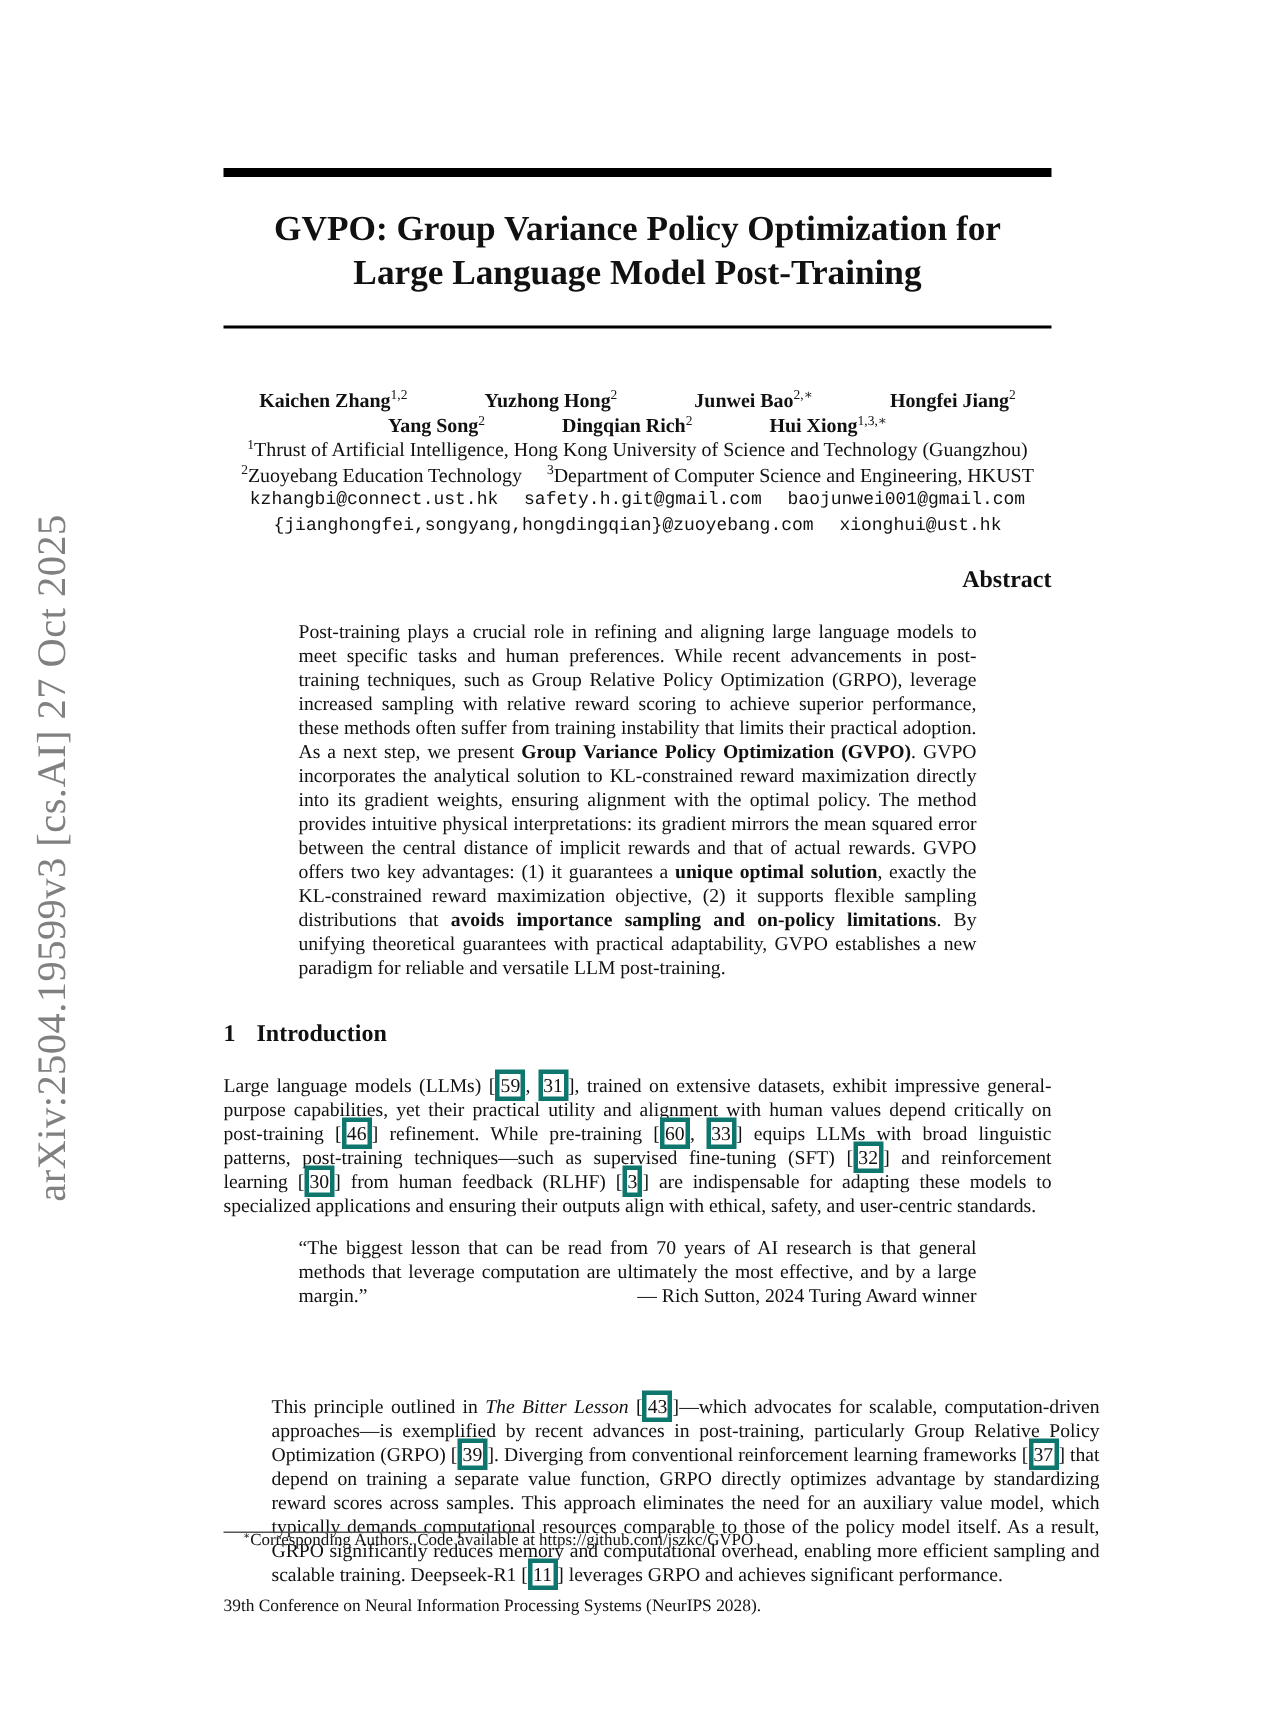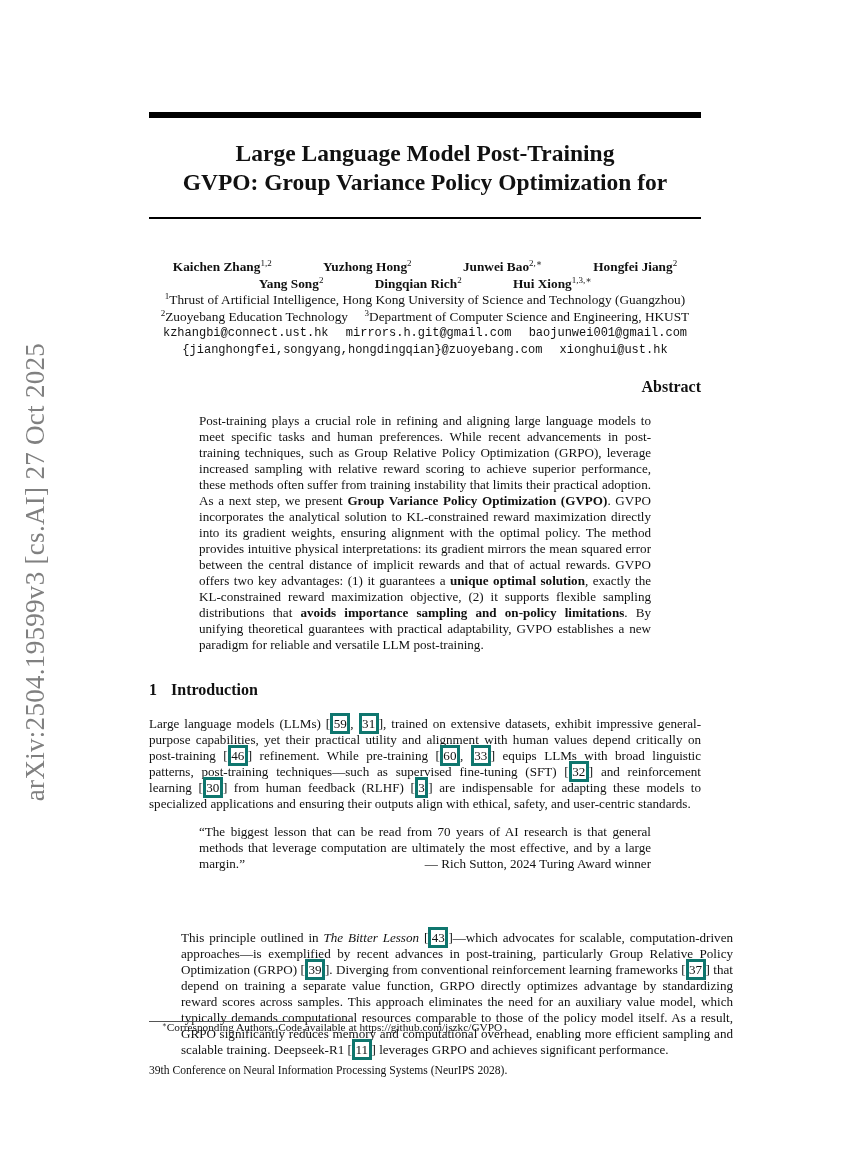--- a/index.html
+++ b/index.html
@@ -36,22 +36,22 @@
 </style>
 </head>
 <body>
 
 <div class="sidebar">
   <div class="sidebar-text">arXiv:2504.19599v3  [cs.AI]  27 Oct 2025</div>
 </div>
 
 <div class="rule-thick"></div>
 <div class="title">
+  <div>GVPO: Group Variance Policy Optimization for</div>
   <div>Large Language Model Post-Training</div>
-  <div>GVPO: Group Variance Policy Optimization for</div>
 </div>
 <div class="rule-thin"></div>
 
 <div class="authors">
   <div>
     <span class="au"><b>Kaichen Zhang</b><sup>1,2</sup></span>
     <span class="au"><b>Yuzhong Hong</b><sup>2</sup></span>
     <span class="au"><b>Junwei Bao</b><sup>2,∗</sup></span>
     <span class="au"><b>Hongfei Jiang</b><sup>2</sup></span>
   </div>
@@ -60,21 +60,21 @@
     <span class="au"><b>Dingqian Rich</b><sup>2</sup></span>
     <span class="au"><b>Hui Xiong</b><sup>1,3,∗</sup></span>
   </div>
   <div class="affil"><sup>1</sup><span>Thrust of Artificial Intelligence, Hong Kong University of Science and Technology (Guangzhou)</span></div>
   <div class="affil">
     <sup>2</sup><span>Zuoyebang Education Technology</span>
     &nbsp;&nbsp;&nbsp;&nbsp;<sup>3</sup><span>Department of Computer Science and Engineering, HKUST</span>
   </div>
   <div class="mono">
     <span>kzhangbi@connect.ust.hk</span>
-    <span>mirrors.h.git@gmail.com</span>
+    <span>safety.h.git@gmail.com</span>
     <span>baojunwei001@gmail.com</span>
   </div>
   <div class="mono">
     <span>{jianghongfei,songyang,hongdingqian}@zuoyebang.com</span>
     <span>xionghui@ust.hk</span>
   </div>
 </div>
 
 <div class="abstract-title">Abstract</div>
 <div class="abstract"><span>Post-training plays a crucial role in refining and aligning large language models to meet specific tasks and human preferences. While recent advancements in post-training techniques, such as Group Relative Policy Optimization (GRPO), leverage increased sampling with relative reward scoring to achieve superior performance, these methods often suffer from training instability that limits their practical adoption. As a next step, we present </span><b>Group Variance Policy Optimization (GVPO)</b><span>. GVPO incorporates the analytical solution to KL-constrained reward maximization directly into its gradient weights, ensuring alignment with the optimal policy. The method provides intuitive physical interpretations: its gradient mirrors the mean squared error between the central distance of implicit rewards and that of actual rewards. GVPO offers two key advantages: (1) it guarantees a </span><b>unique optimal solution</b><span>, exactly the KL-constrained reward maximization objective, (2) it supports flexible sampling distributions that </span><b>avoids importance sampling and on-policy limitations</b><span>. By unifying theoretical guarantees with practical adaptability, GVPO establishes a new paradigm for reliable and versatile LLM post-training.</span></div>

